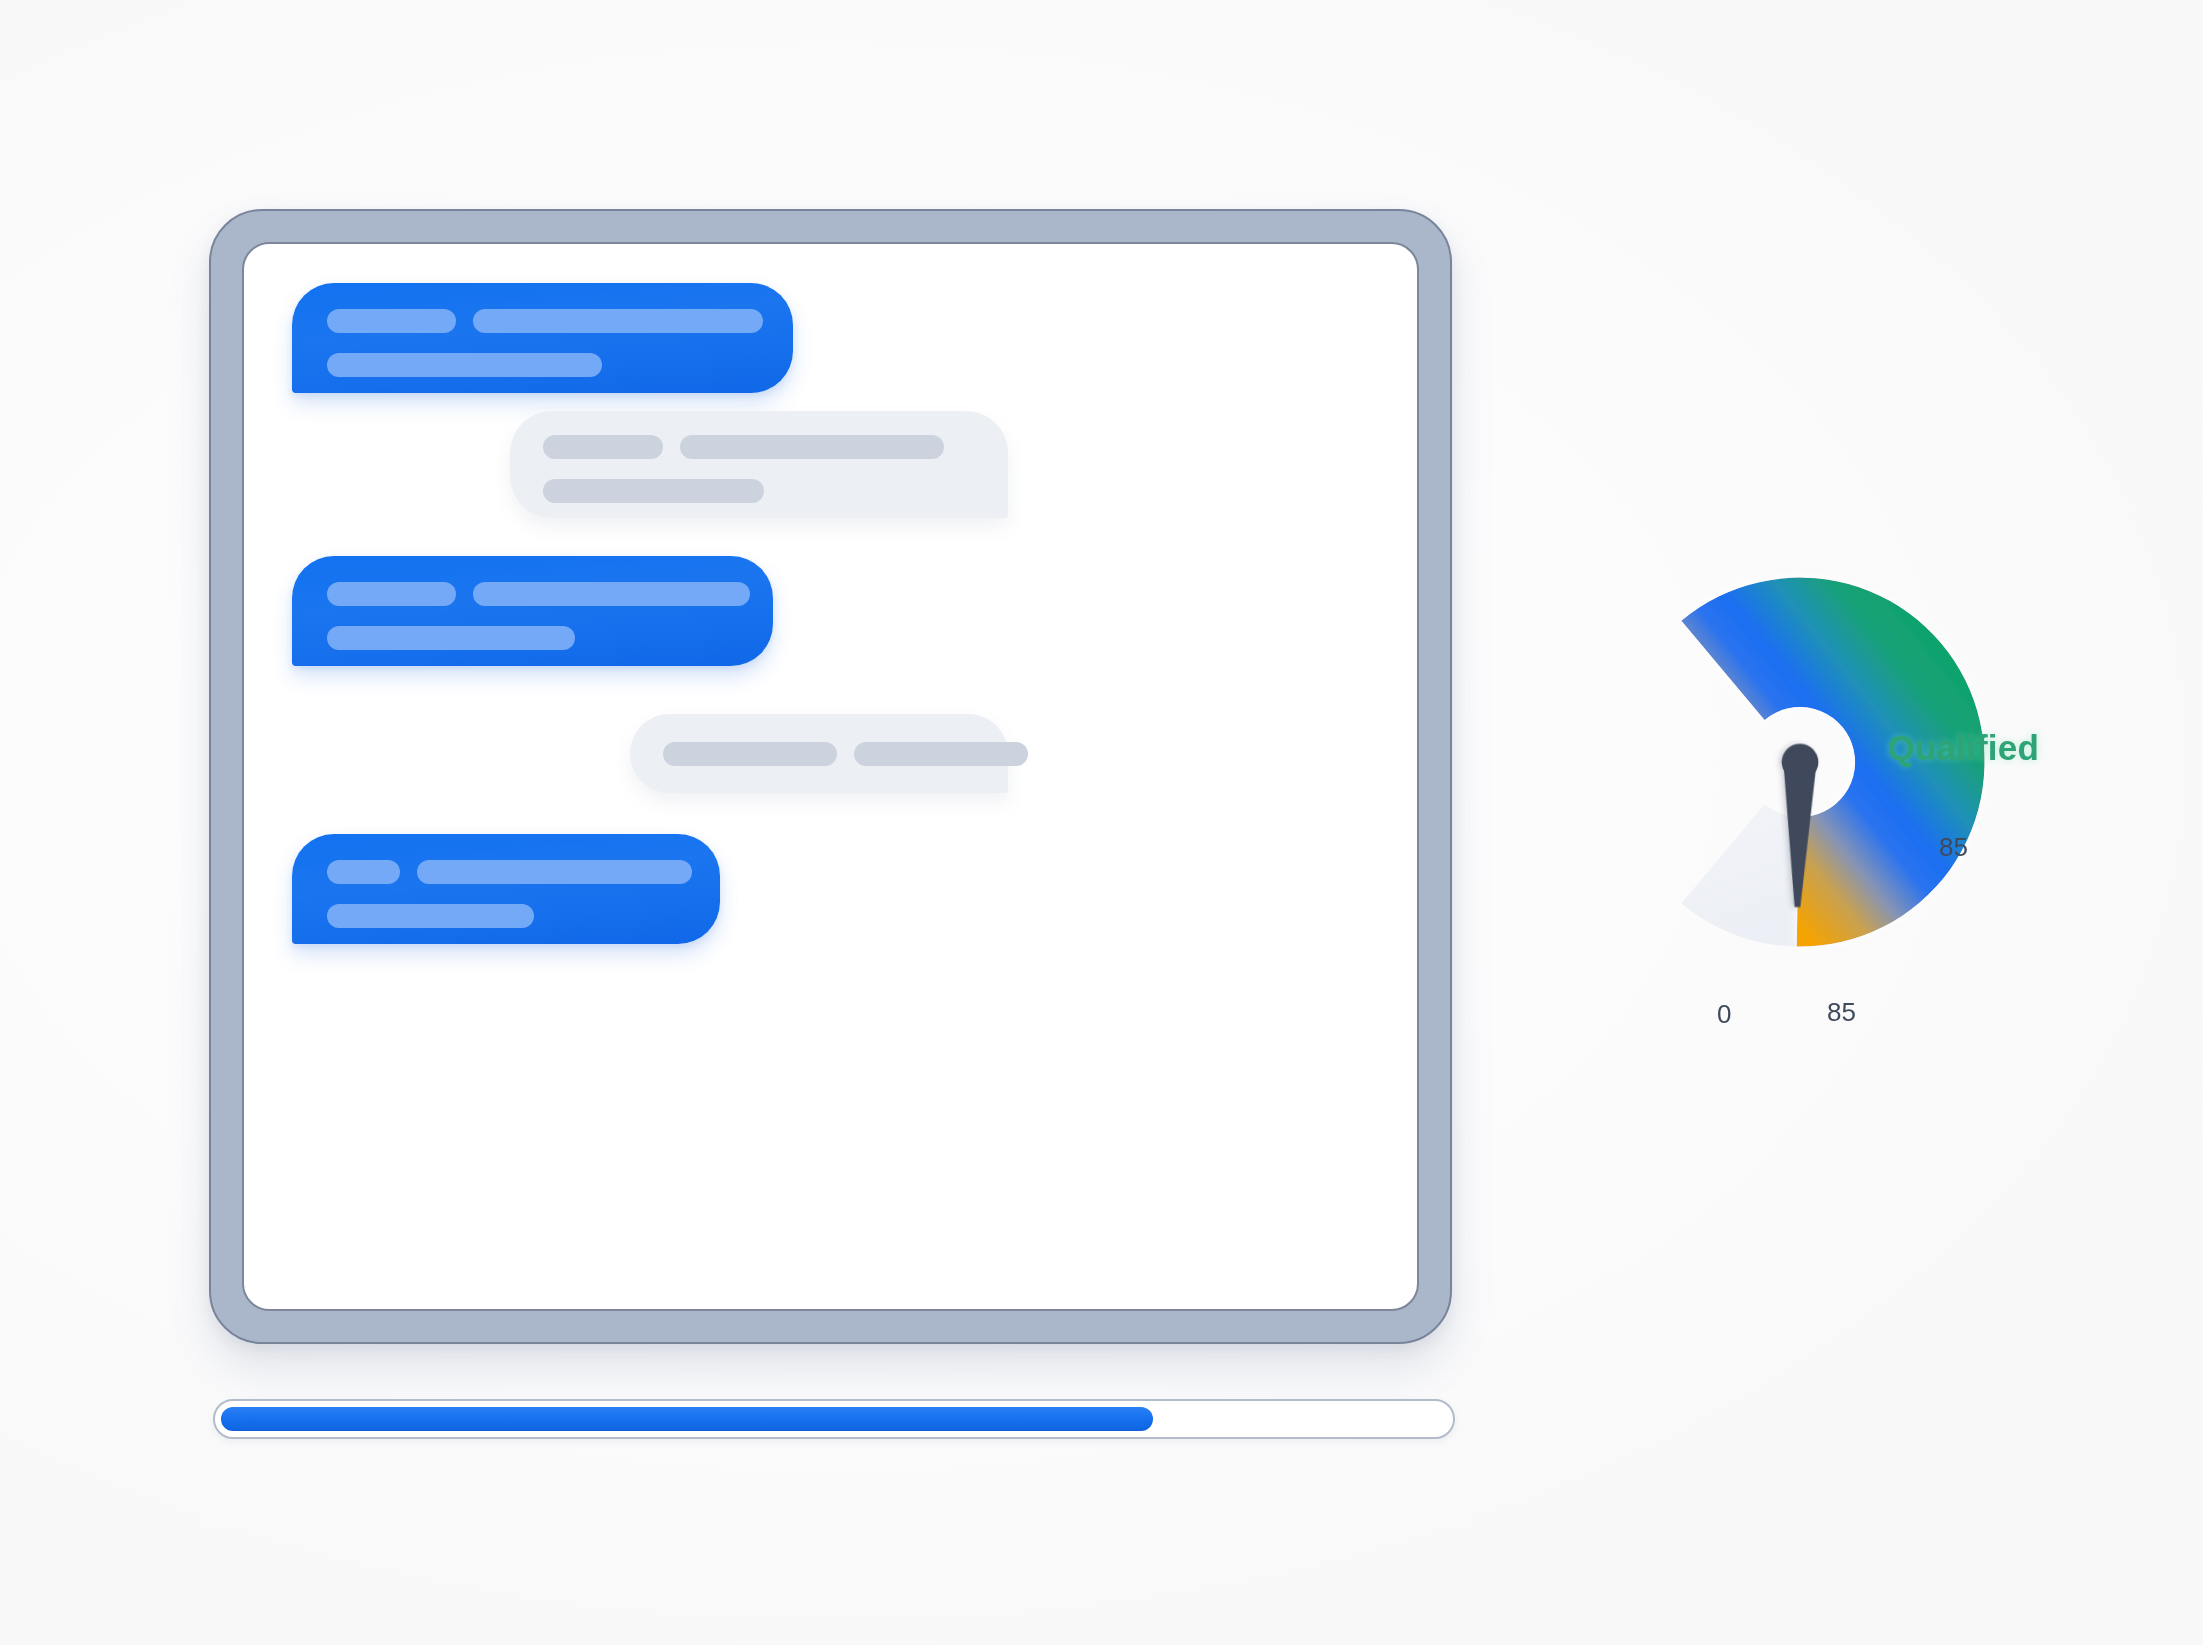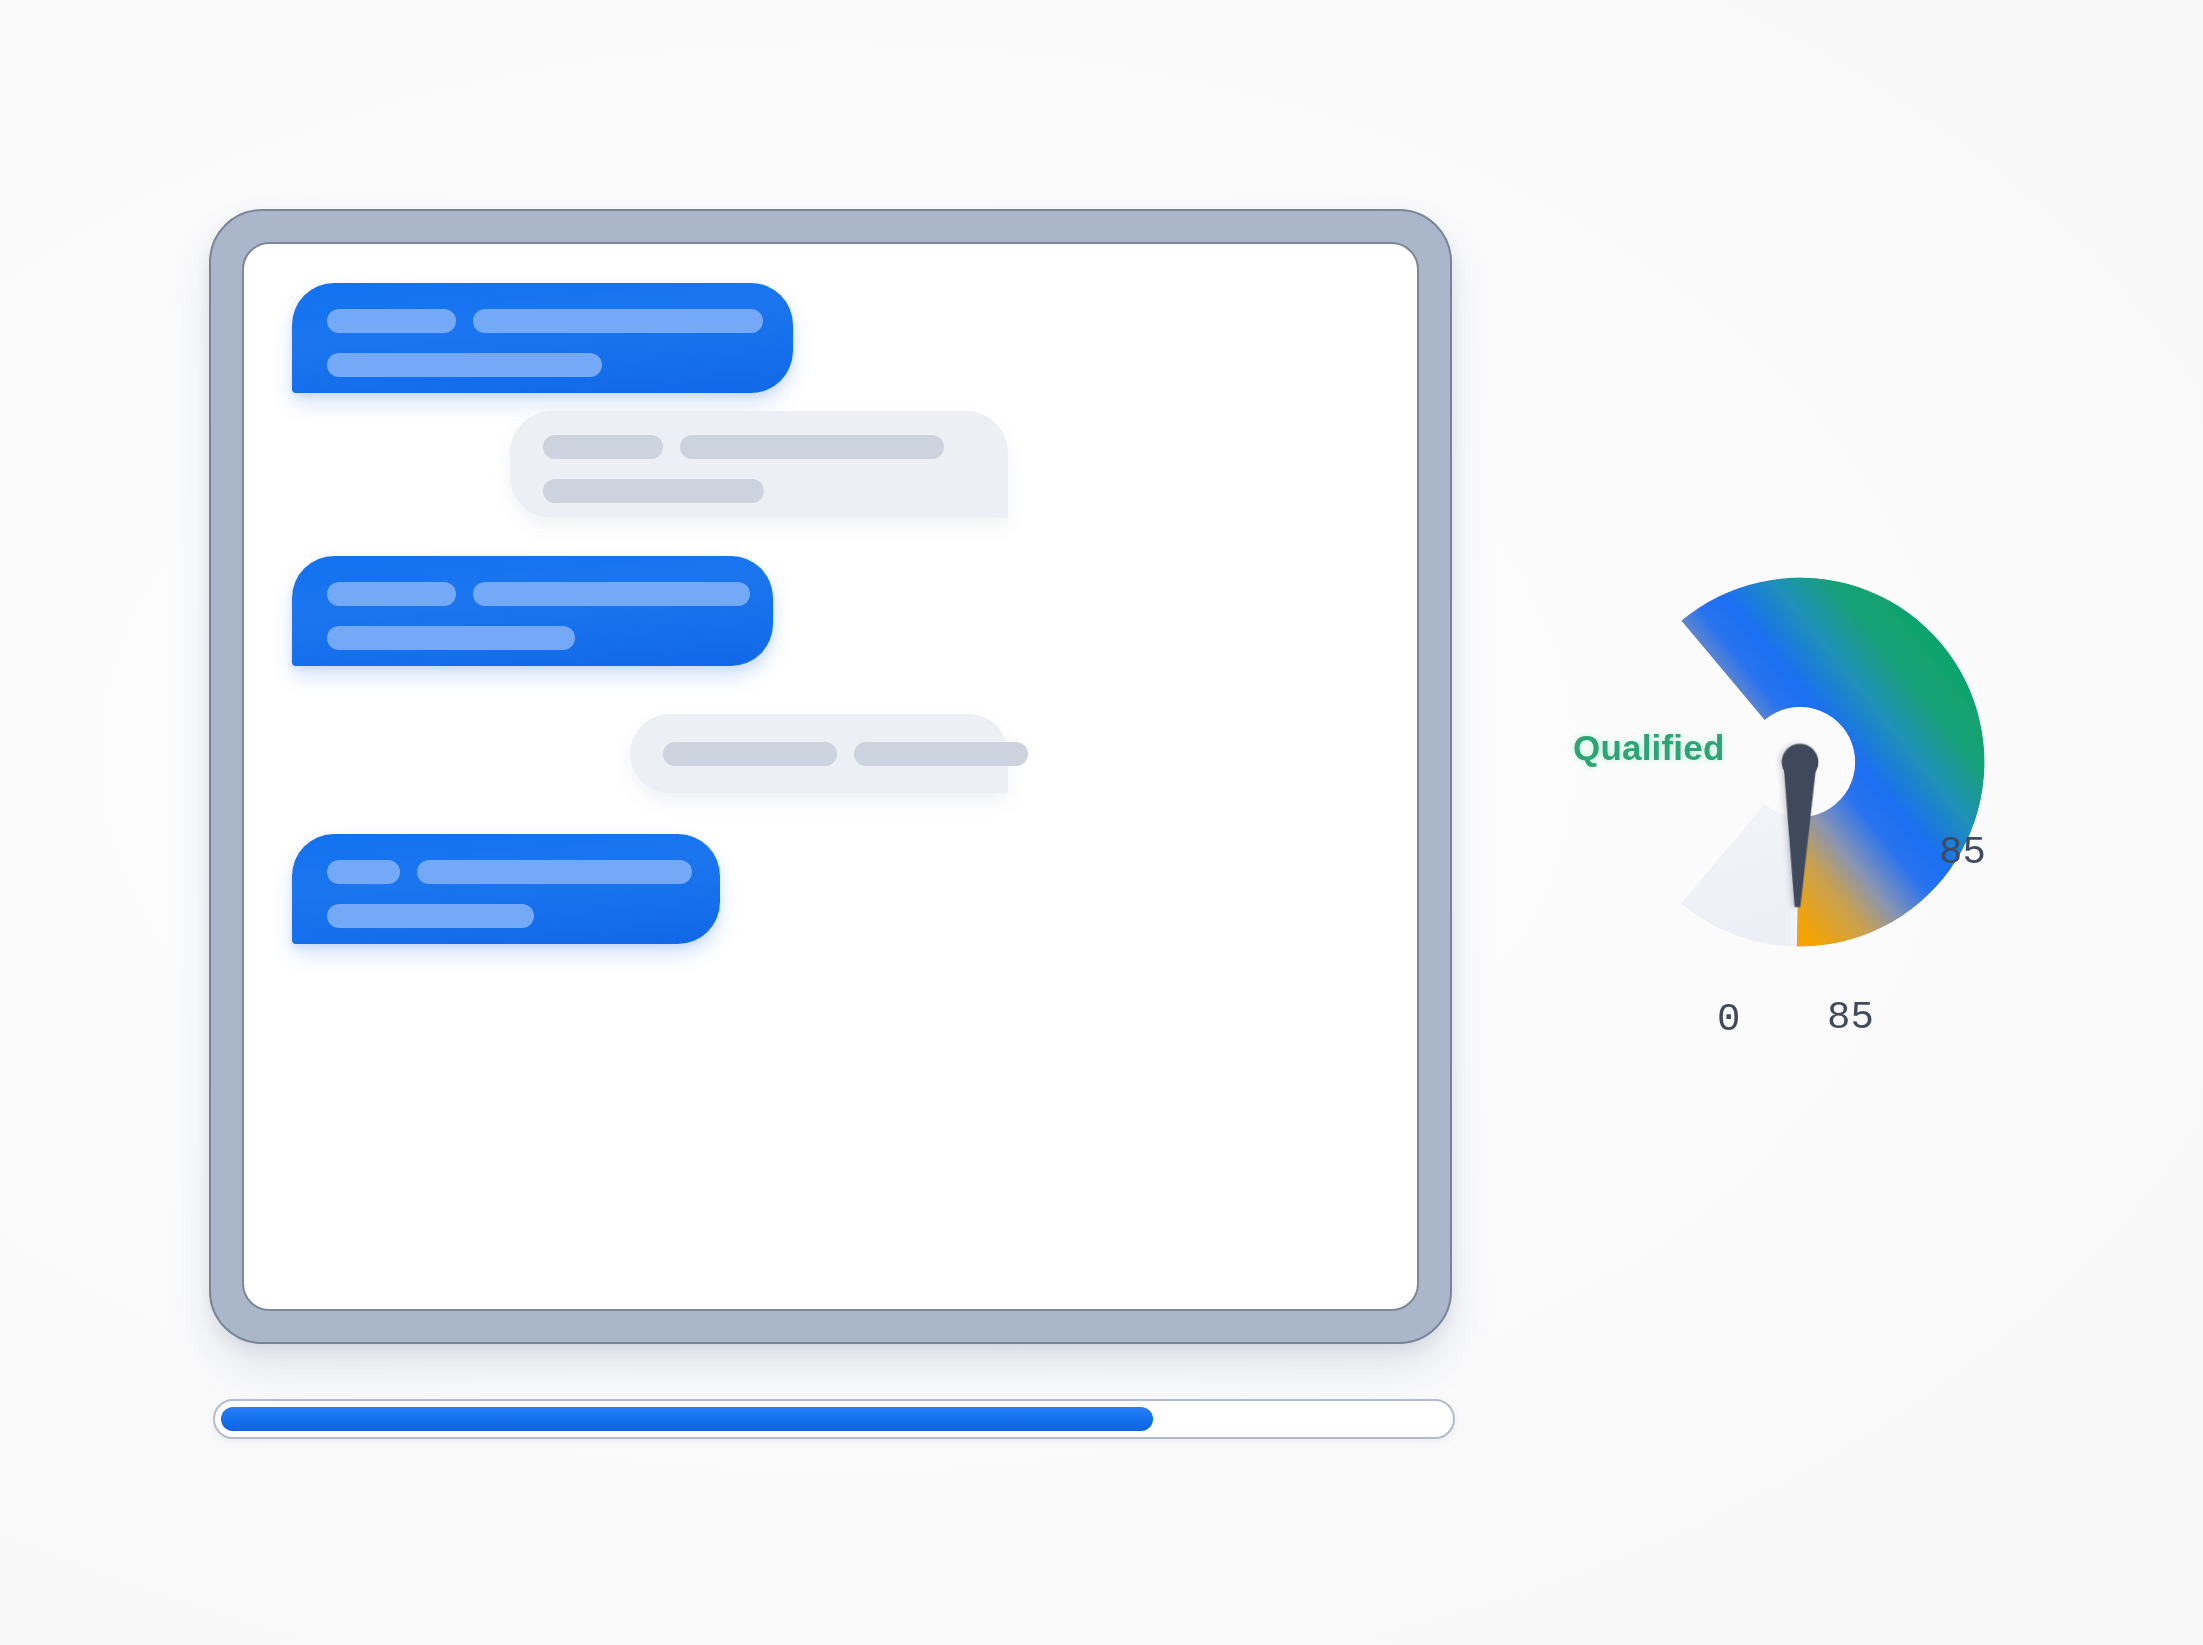--- a/index.html
+++ b/index.html
@@ -107,37 +107,36 @@
   .gauge {
     position: absolute;
     left: 1561px;
     top: 551px;
     width: 478px;
     height: 514px;
   }
   .gauge svg { display: block; overflow: visible; }
   .gauge-label {
     position: absolute;
-    left: 12px;
+    left: 0;
     width: 478px;
     top: 177px;
-    text-align: left;
+    text-align: right;
     font-size: 35px;
     font-weight: bold;
     color: #2ea376;
     letter-spacing: 0.2px;
     text-shadow: 0 0 7.3px rgba(110,230,180,0.45);
   }
   .tick-label {
     position: absolute;
-    font-size: 39px;
+    font-size: 26px;
     color: #3f4a5c;
     font-weight: normal;
     line-height: 1;
-    font-family: Liberation Mono, monospace;
   }
   .tick-inner85 { left: 378px; top: 283px; }
   .tick-zero    { left: 156px; top: 450px; }
   .tick-outer85 { left: 266px; top: 448px; }
 </style>
 </head>
 <body>
 
 <div id="stage">
 

